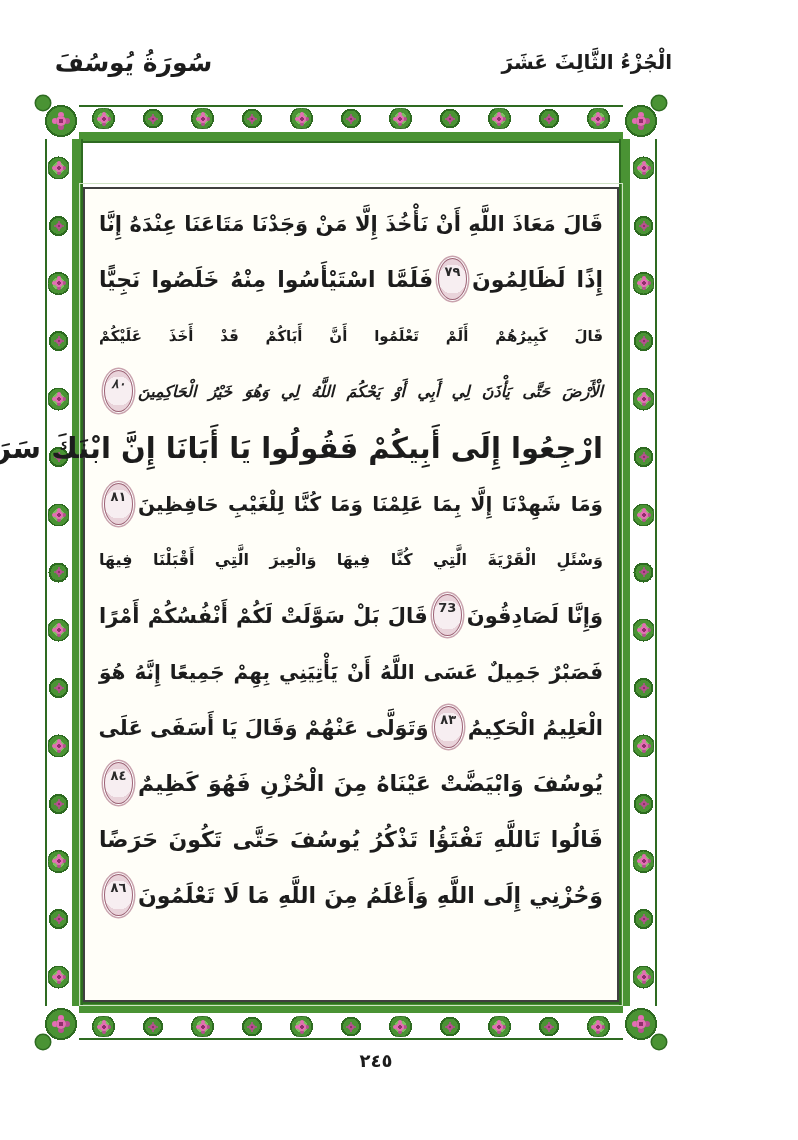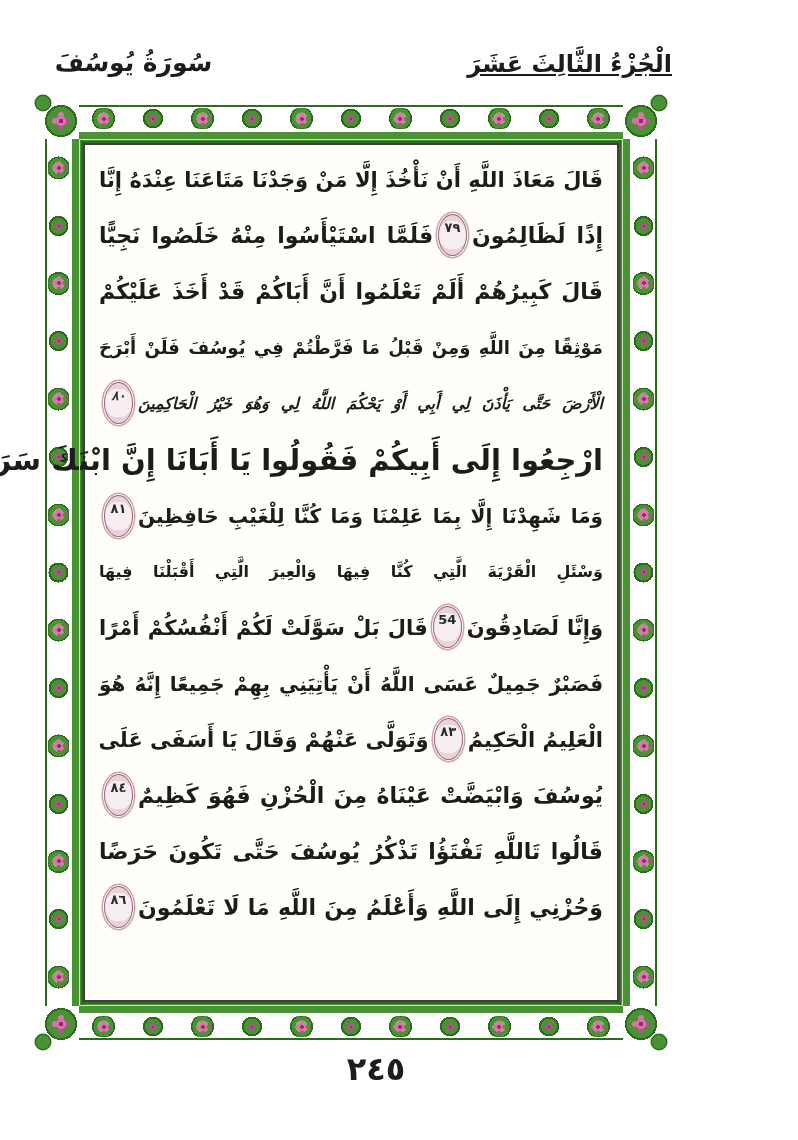--- a/index.html
+++ b/index.html
@@ -19,21 +19,21 @@
   body{
     background:var(--paper);
     font-family:"DejaVu Sans",sans-serif;
     color:var(--ink);
     position:relative;
     overflow:hidden;
   }
   
   .hdr-juz{
     position:absolute;top:50px;right:126px;
-    font-size:24px;font-weight:bold;direction:rtl;text-decoration:underline;
+    font-size:20px;font-weight:bold;direction:rtl;
   }
   .hdr-surah{
     position:absolute;top:48px;left:55px;
     font-size:25px;font-weight:bold;direction:rtl;
     transform:skewX(-4deg);
   }
   
   .frame{position:absolute;left:45px;top:105px;width:612px;height:935px;}
   .band{position:absolute;display:flex;}
   .band-top{left:34px;right:34px;top:0;height:38px;
@@ -88,21 +88,21 @@
   .c-tr{right:-5px;top:-5px;}  .c-tr::before{right:-4px;top:-4px;}
   .c-bl{left:-5px;bottom:-5px;}.c-bl::before{left:-4px;bottom:-4px;}
   .c-br{right:-5px;bottom:-5px;}.c-br::before{right:-4px;bottom:-4px;}
   
   .text-area{
     position:absolute;inset:38px;
     background:var(--text-area-bg);
     border:2px solid #3f3f3f;
     outline:1px solid #cfe3c4;outline-offset:3px;
     padding:7px 14px 5px 14px;
-    display:flex;flex-direction:column;
+    display:flex;flex-direction:column;margin-top:44px;
   }
   .line{
     direction:rtl;
     height:56px;line-height:56px;
     font-size:26px;font-weight:bold;
     text-align:justify;text-align-last:justify;
     white-space:nowrap;
     color:var(--ink);
   }
   .ayah-marker{
@@ -111,21 +111,21 @@
     margin:0 5px 4px 5px;
     background:radial-gradient(circle,var(--marker-fill) 0 60%,#e9d3da 60% 100%);
     border:1.5px solid var(--marker-ring);
     box-shadow:0 0 0 1px #ffffff,0 0 0 2.5px #c9a3ae;
     font-size:13px;font-weight:bold;color:#2a2a2a;
     text-align-last:center;
   }
   
   .page-number{
     position:absolute;top:1050px;left:70px;width:612px;
-    text-align:center;font-size:32px;font-weight:bold;
+    text-align:center;font-size:18px;font-weight:bold;
     letter-spacing:2px;direction:rtl;
   }
 </style>
 </head>
 <body>
 
 <div class="hdr-juz">الْجُزْءُ الثَّالِثَ عَشَرَ</div>
 <div class="hdr-surah">سُورَةُ يُوسُفَ</div>
 
 <div class="frame">
@@ -190,27 +190,26 @@
       <div class="motif"></div>
     </div>
   <div class="corner c-tl"></div>
   <div class="corner c-tr"></div>
   <div class="corner c-bl"></div>
   <div class="corner c-br"></div>
 
   <div class="text-area" id="lines">
       <div class="line" style="font-size: 21px;"><span>قَالَ مَعَاذَ اللَّهِ أَنْ نَأْخُذَ إِلَّا مَنْ وَجَدْنَا مَتَاعَنَا عِنْدَهُ إِنَّا</span></div>
       <div class="line" style="font-size: 22px;"><span>إِذًا لَظَالِمُونَ</span><span class="ayah-marker">٧٩</span><span>فَلَمَّا اسْتَيْأَسُوا مِنْهُ خَلَصُوا نَجِيًّا</span></div>
-      <div class="line" style="font-size: 22px;"><span>قَالَ كَبِيرُهُمْ أَلَمْ تَعْلَمُوا أَنَّ أَبَاكُمْ قَدْ أَخَذَ عَلَيْكُمْ</span></div>
-      <div class="line" style="font-size: 18px;"><span>مَوْثِقًا مِنَ اللَّهِ وَمِنْ قَبْلُ مَا فَرَّطْتُمْ فِي يُوسُفَ فَلَنْ أَبْرَحَ</span></div>
+      <div class="line" style="font-size: 15px;"><span>قَالَ كَبِيرُهُمْ أَلَمْ تَعْلَمُوا أَنَّ أَبَاكُمْ قَدْ أَخَذَ عَلَيْكُمْ</span></div>
       <div class="line" style="font-size: 16px; font-style: italic;"><span>الْأَرْضَ حَتَّى يَأْذَنَ لِي أَبِي أَوْ يَحْكُمَ اللَّهُ لِي وَهُوَ خَيْرُ الْحَاكِمِينَ</span><span class="ayah-marker">٨٠</span></div>
       <div class="line" style="font-size: 29px;"><span>ارْجِعُوا إِلَى أَبِيكُمْ فَقُولُوا يَا أَبَانَا إِنَّ ابْنَكَ سَرَقَ</span></div>
       <div class="line" style="font-size: 20px;"><span>وَمَا شَهِدْنَا إِلَّا بِمَا عَلِمْنَا وَمَا كُنَّا لِلْغَيْبِ حَافِظِينَ</span><span class="ayah-marker">٨١</span></div>
       <div class="line" style="font-size: 16px;"><span>وَسْئَلِ الْقَرْيَةَ الَّتِي كُنَّا فِيهَا وَالْعِيرَ الَّتِي أَقْبَلْنَا فِيهَا</span></div>
-      <div class="line" style="font-size: 21px;"><span>وَإِنَّا لَصَادِقُونَ</span><span class="ayah-marker">54</span><span>قَالَ بَلْ سَوَّلَتْ لَكُمْ أَنْفُسُكُمْ أَمْرًا</span></div>
+      <div class="line" style="font-size: 21px;"><span>وَإِنَّا لَصَادِقُونَ</span><span class="ayah-marker">73</span><span>قَالَ بَلْ سَوَّلَتْ لَكُمْ أَنْفُسُكُمْ أَمْرًا</span></div>
       <div class="line" style="font-size: 20px;"><span>فَصَبْرٌ جَمِيلٌ عَسَى اللَّهُ أَنْ يَأْتِيَنِي بِهِمْ جَمِيعًا إِنَّهُ هُوَ</span></div>
       <div class="line" style="font-size: 21px;"><span>الْعَلِيمُ الْحَكِيمُ</span><span class="ayah-marker">٨٣</span><span>وَتَوَلَّى عَنْهُمْ وَقَالَ يَا أَسَفَى عَلَى</span></div>
       <div class="line" style="font-size: 22px;"><span>يُوسُفَ وَابْيَضَّتْ عَيْنَاهُ مِنَ الْحُزْنِ فَهُوَ كَظِيمٌ</span><span class="ayah-marker">٨٤</span></div>
       <div class="line" style="font-size: 22px;"><span>قَالُوا تَاللَّهِ تَفْتَؤُا تَذْكُرُ يُوسُفَ حَتَّى تَكُونَ حَرَضًا</span></div>
       <div class="line" style="font-size: 22px;"><span>وَحُزْنِي إِلَى اللَّهِ وَأَعْلَمُ مِنَ اللَّهِ مَا لَا تَعْلَمُونَ</span><span class="ayah-marker">٨٦</span></div>
     </div>
 </div>
 
 <div class="page-number">٢٤٥</div>
 

